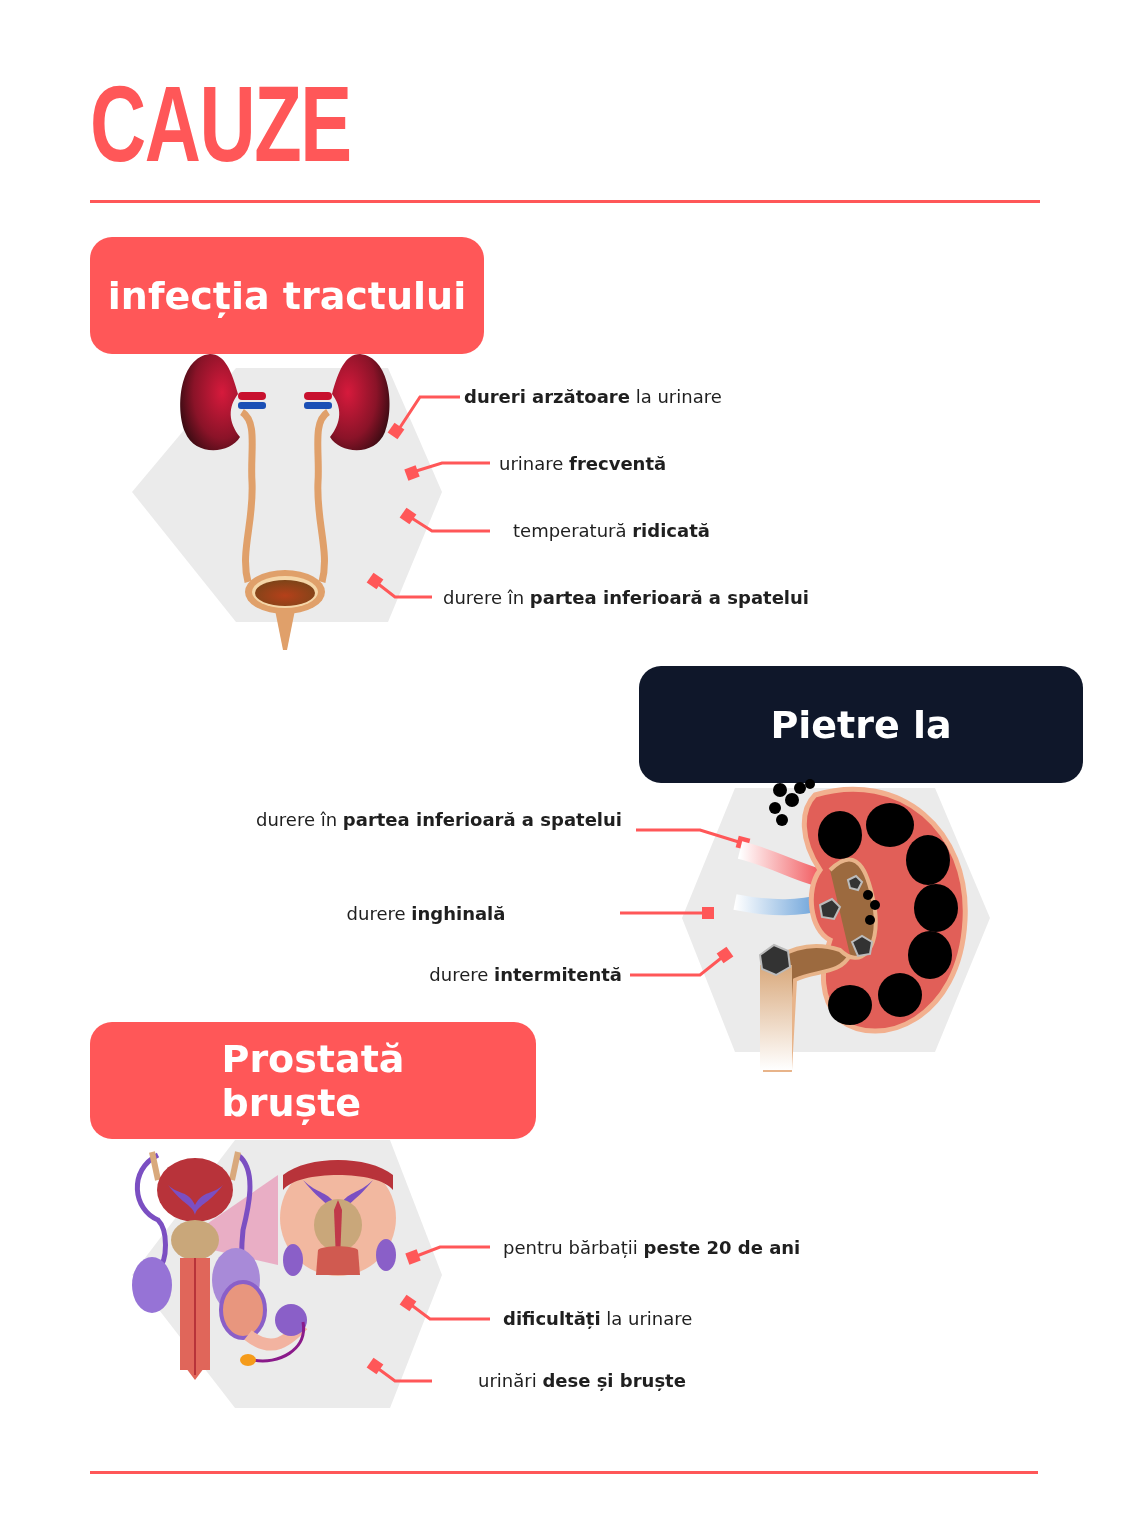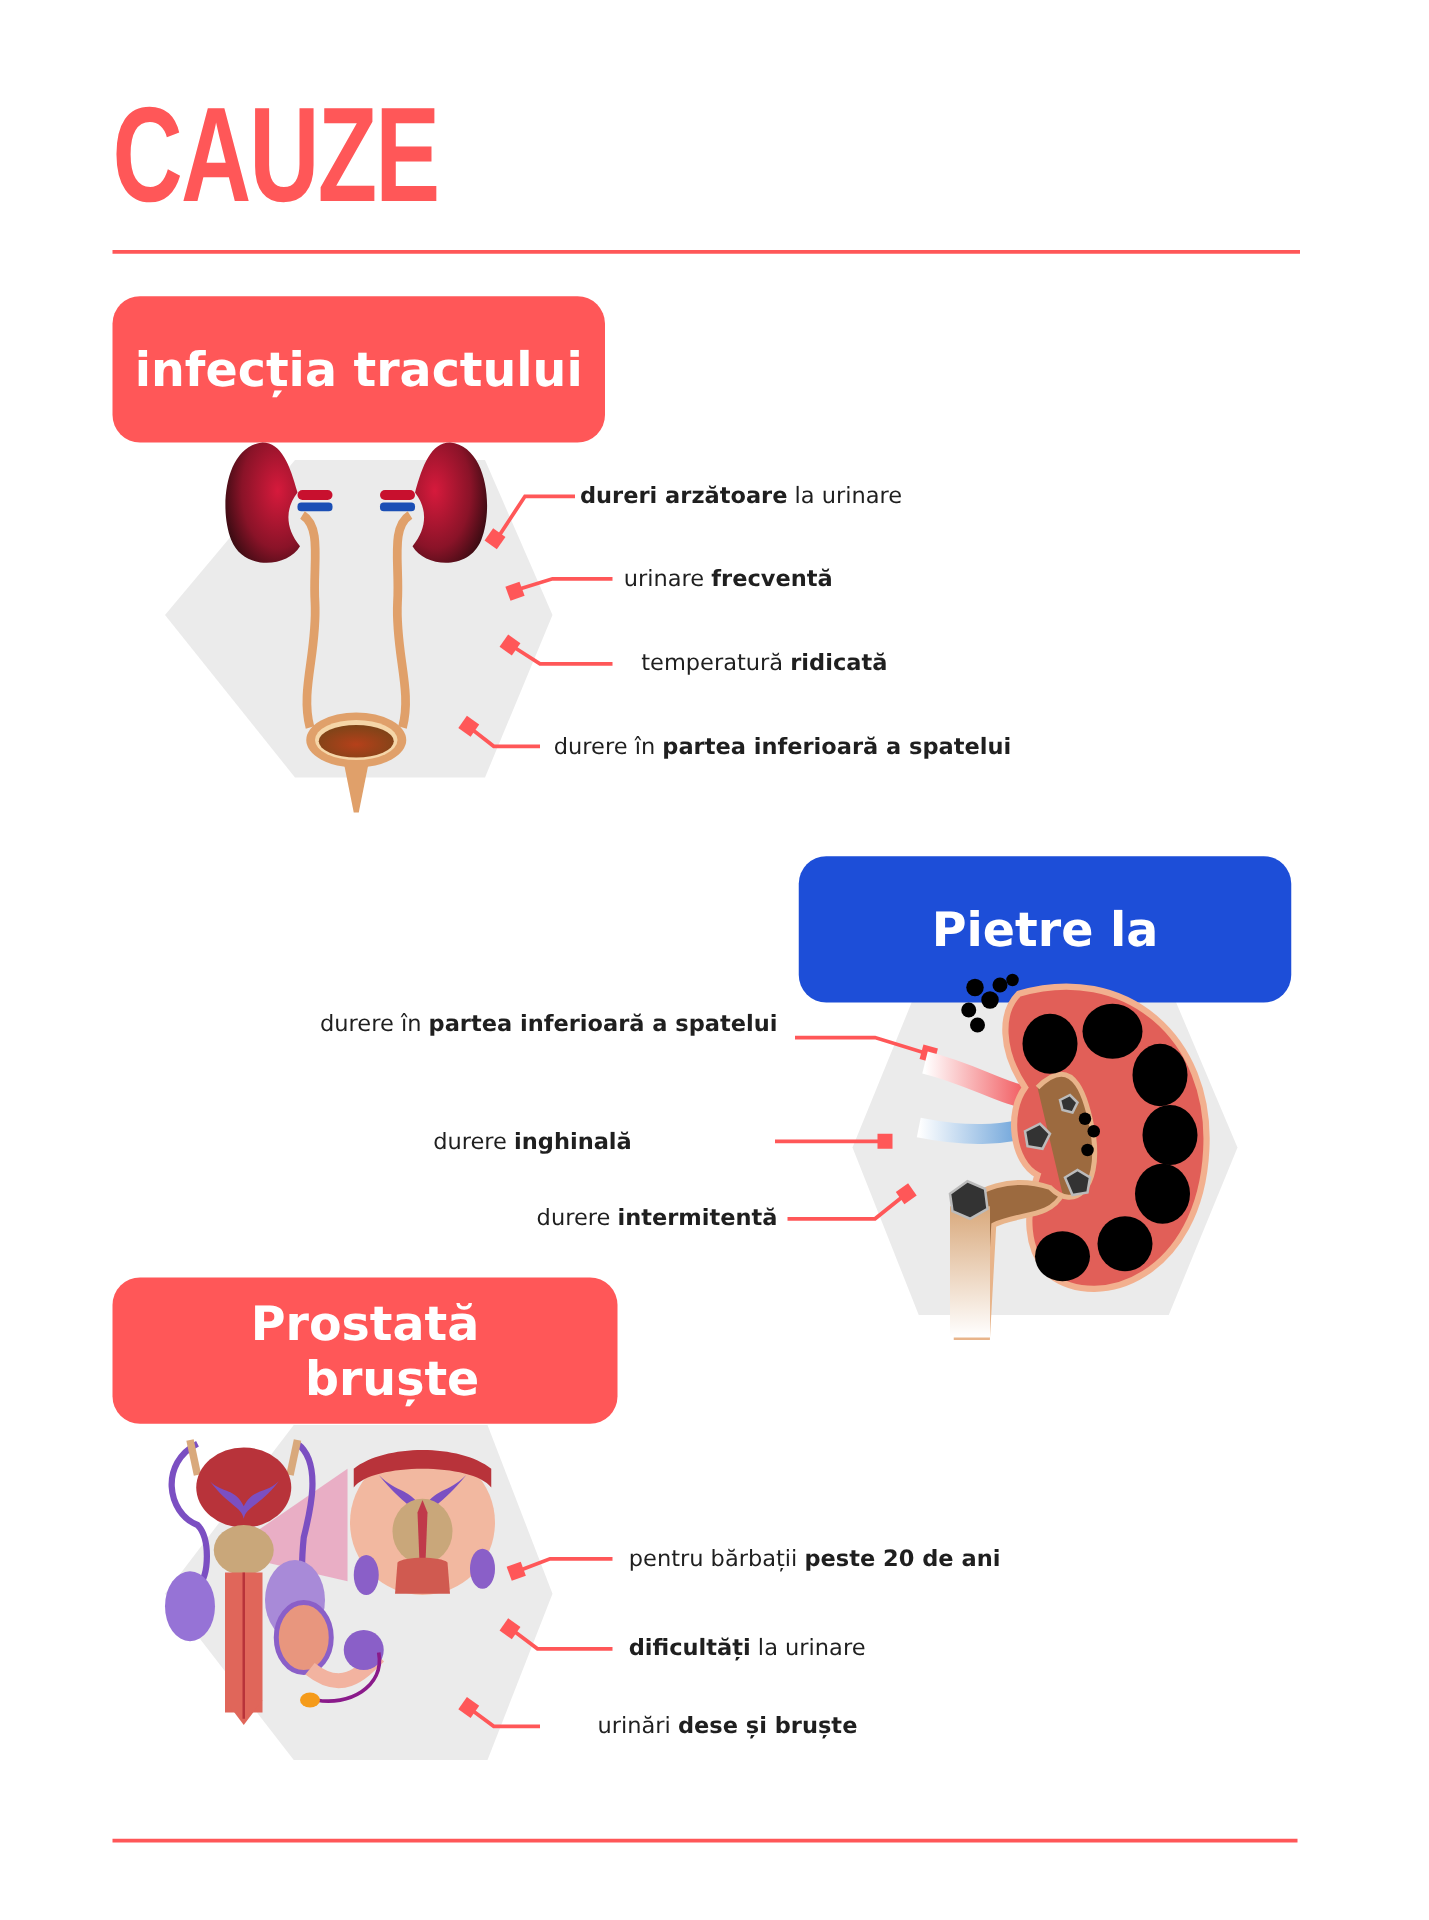--- a/index.html
+++ b/index.html
@@ -3,21 +3,21 @@
 <meta charset="utf-8">
 <style>
   html, body { margin:0; padding:0; background:#ffffff; }
   body { width:1143px; height:1536px; position:relative; overflow:hidden;
          font-family:"DejaVu Sans", sans-serif; color:#1f1f1f; }
   .abs { position:absolute; }
   .title { left:90px; top:70px; font-family:"Liberation Sans", sans-serif; font-weight:700;
            font-size:108px; letter-spacing:-2px; line-height:1; transform:scaleX(0.72);
            transform-origin:left top; }
   .rule { height:3px; }
-  .pill { border-radius:22px; color:#fff; font-weight:700; text-align:right;
+  .pill { border-radius:22px; color:#fff; font-weight:700; text-align:left;
           font-size:38px; line-height:44px; display:flex; align-items:center; justify-content:center; }
   .sym { font-size:18px; line-height:34px; white-space:nowrap; }
   .sym b { font-weight:700; }
   .right { text-align:right; }
   svg { position:absolute; overflow:visible; }
 </style>
 </head>
 <body>
 
 <div class="abs title" style="color:#FF5758;">CAUZE</div>
@@ -99,21 +99,21 @@
 <div class="abs sym" style="left:499px; top:447px;">
   <span>urinare </span><b>frecventă</b><span></span>
 </div>
 <div class="abs sym" style="left:513px; top:514px;">
   <span>temperatură </span><b>ridicată</b><span></span>
 </div>
 <div class="abs sym" style="left:443px; top:581px; width:440px; white-space:normal;">
   <span>durere în </span><b>partea inferioară a spatelui</b><span></span>
 </div>
 
-<div class="abs pill" style="left:639px; top:685px; width:394px; height:117px; background:#1d4ed8;">
+<div class="abs pill" style="left:639px; top:666px; width:444px; height:117px; background:#0f172a;">
   <div>
     <div>Pietre la</div>
   </div>
 </div>
 
 <svg style="left:720px;top:780px;width:260px;height:290px;" viewBox="0 0 260 290">
   <defs>
     <linearGradient id="ves1" x1="0" x2="1">
         <stop offset="0" stop-color="#fff"></stop>
         <stop offset="1" stop-color="#f0474c"></stop>
@@ -161,21 +161,21 @@
 <div class="abs sym right" style="left:180px; top:803px; width:442px; white-space:normal;">
   <span>durere în </span><b>partea inferioară a spatelui</b><span></span>
 </div>
 <div class="abs sym right" style="left:250px; top:897px; width:352px;text-align:center;">
   <span>durere </span><b>inghinală</b><span></span>
 </div>
 <div class="abs sym right" style="left:250px; top:958px; width:372px;">
   <span>durere </span><b>intermitentă</b><span></span>
 </div>
 
-<div class="abs pill" style="left:90px; top:1022px; width:404px; height:117px; background:#FF5758;">
+<div class="abs pill" style="left:90px; top:1022px; width:446px; height:117px; background:#FF5758;">
   <div>
     <div>Prostată</div>
     <div>bruște</div>
   </div>
 </div>
 
 <svg style="left:128px;top:1150px;width:270px;height:240px;" viewBox="0 0 270 240">
   <path d="M70,80 L150,25 L150,115 L85,100Z" fill="#e89ab8" opacity="0.75"></path>
   <path d="M30,5 C0,20 5,60 30,70 C40,80 40,110 30,120" stroke="#7b4fc2" stroke-width="5" fill="none"></path>
   <path d="M110,5 C130,20 120,60 115,80 C110,130 120,140 125,150" stroke="#7b4fc2" stroke-width="5" fill="none"></path>

